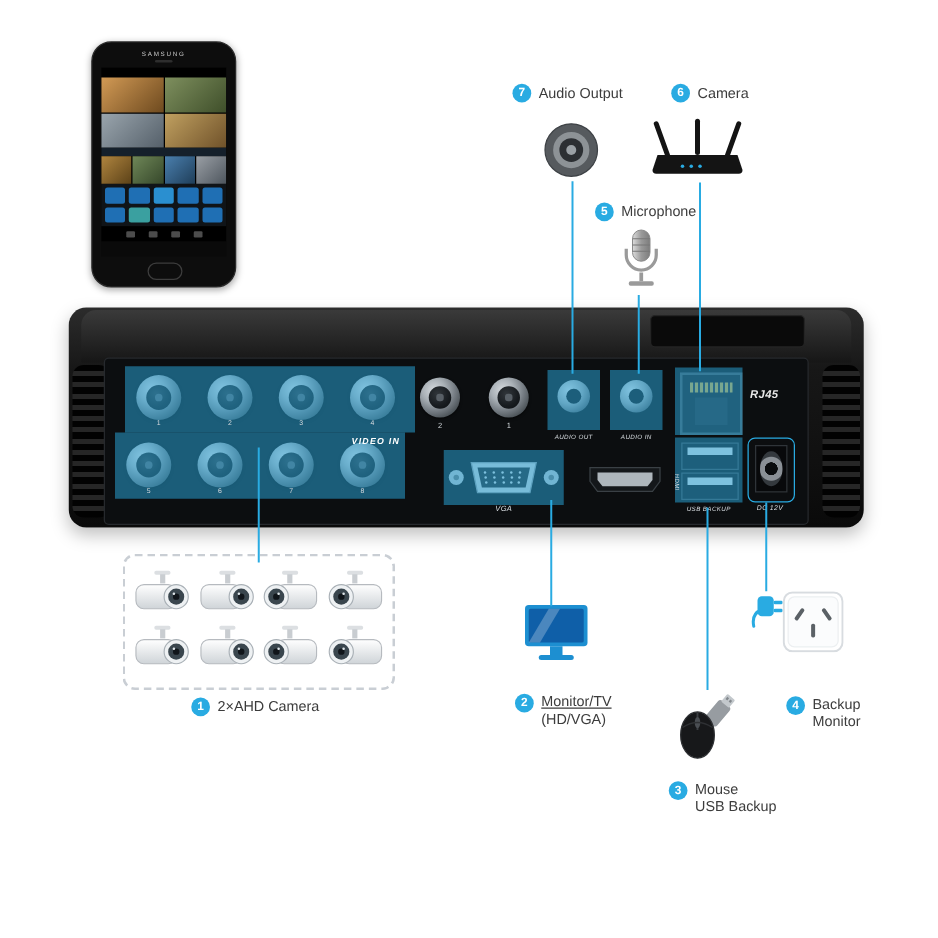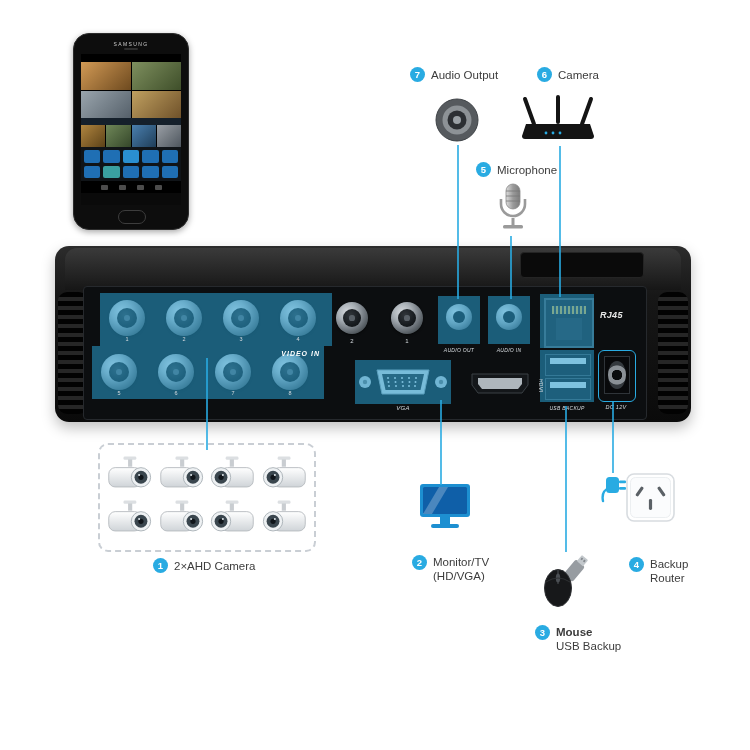--- a/index.html
+++ b/index.html
@@ -336,41 +336,41 @@
   <svg class="abs" style="left:419px;top:483px;" width="52" height="50" viewBox="0 0 52 50">
     <rect x="1" y="1" width="50" height="33" rx="3" fill="#1d8fd1"></rect>
     <rect x="4" y="4" width="44" height="27" rx="1.5" fill="#0f5fa8"></rect>
     <path d="M4 31 L20 4 L29 4 L13 31 Z" fill="rgba(255,255,255,0.25)"></path>
     <rect x="21" y="34" width="10" height="7" fill="#1d8fd1"></rect>
     <rect x="12" y="41" width="28" height="4" rx="2" fill="#1d8fd1"></rect>
   </svg>
   <div class="callout" style="left:412px;top:555px;">
     <span class="badge">2</span>
     <span class="multiline">
-      <span class="c-label" style="display:block;">Monitor/TV</span>
+      <span class="c-label" style="display:block;text-decoration:underline;">Monitor/TV</span>
       <span class="c-label" style="display:block;">(HD/VGA)</span>
     </span>
   </div>
 
   <svg class="abs" style="left:536px;top:550px;" width="58" height="58" viewBox="0 0 58 58">
     <g transform="rotate(40 42 16)">
       <rect x="36" y="12" width="12" height="20" rx="2.5" fill="#979ca1"></rect>
       <rect x="38" y="5" width="8" height="8" rx="1" fill="#c3c8cc"></rect>
       <rect x="39.5" y="7" width="1.8" height="2.2" fill="#83888d"></rect>
       <rect x="42.7" y="7" width="1.8" height="2.2" fill="#83888d"></rect>
     </g>
     <ellipse cx="22" cy="38" rx="13.5" ry="18.5" fill="#17181a" stroke="#2e3033" stroke-width="1"></ellipse>
     <line x1="22" y1="20" x2="22" y2="34" stroke="#3b3e42" stroke-width="1.5"></line>
     <ellipse cx="22" cy="28" rx="2.2" ry="4.5" fill="#4a4e53"></ellipse>
     <path d="M10 32 q12 -8 24 0" stroke="#2e3033" stroke-width="1" fill="none"></path>
   </svg>
   <div class="callout" style="left:535px;top:625px;">
     <span class="badge">3</span>
     <span class="multiline">
-      <span class="c-label" style="display:block;font-weight:bold;">Mouse</span>
+      <span class="c-label" style="display:block;">Mouse</span>
       <span class="c-label" style="display:block;">USB Backup</span>
     </span>
   </div>
 
   <svg class="abs" style="left:600px;top:474px;" width="28" height="30" viewBox="0 0 28 30">
     <path d="M3 27 q-2 -10 6 -13" stroke="#29abe2" stroke-width="2.4" fill="none" stroke-linecap="round"></path>
     <rect x="6" y="3" width="13" height="16" rx="3.5" fill="#29abe2"></rect>
     <rect x="19" y="6.5" width="7" height="2.8" rx="1" fill="#29abe2"></rect>
     <rect x="19" y="13" width="7" height="2.8" rx="1" fill="#29abe2"></rect>
   </svg>
@@ -378,17 +378,17 @@
     <rect x="1" y="1" width="47" height="47" rx="7" fill="#ffffff" stroke="#d8dce0" stroke-width="1.6"></rect>
     <rect x="4.5" y="4.5" width="40" height="40" rx="5" fill="#fbfcfd" stroke="#eceff1" stroke-width="1"></rect>
     <rect x="12" y="13" width="3.2" height="11" rx="1.4" transform="rotate(35 13.6 18.5)" fill="#5b6166"></rect>
     <rect x="33.8" y="13" width="3.2" height="11" rx="1.4" transform="rotate(-35 35.4 18.5)" fill="#5b6166"></rect>
     <rect x="22.9" y="26" width="3.2" height="11" rx="1.4" fill="#5b6166"></rect>
   </svg>
   <div class="callout" style="left:629px;top:557px;">
     <span class="badge">4</span>
     <span class="multiline">
       <span class="c-label" style="display:block;">Backup</span>
-      <span class="c-label" style="display:block;">Router</span>
+      <span class="c-label" style="display:block;">Monitor</span>
     </span>
   </div>
 
 </div>
 
 </body></html>

